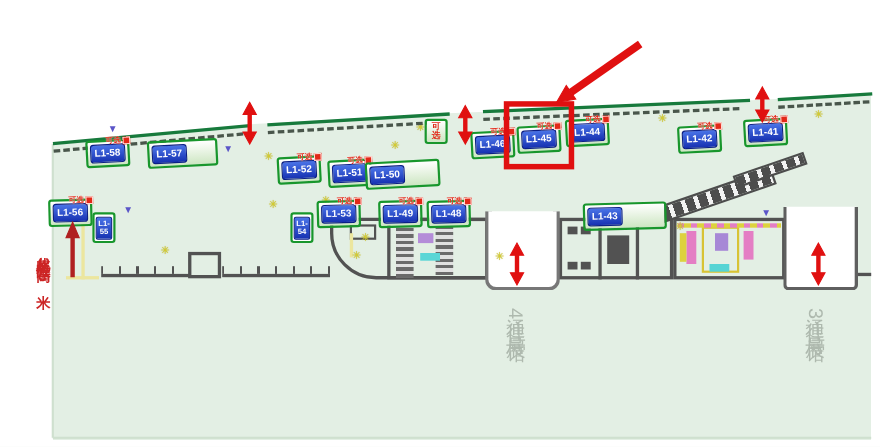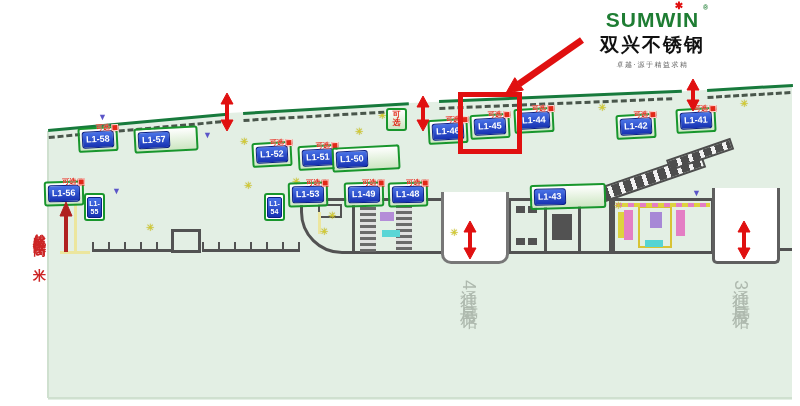--- a/index.html
+++ b/index.html
@@ -295,21 +295,16 @@
       <line x1="744" y1="230" x2="744" y2="250" stroke-width="4"></line>
       <polygon points="744,221 738,232 750,232"></polygon>
         <polygon points="744,259 738,248 750,248"></polygon>
     </g>
     <g fill="#b02020" stroke="#b02020">
       <line x1="66" y1="214" x2="66" y2="252" stroke-width="4"></line>
       <polygon points="66,202 60,216 72,216"></polygon>
     </g>
   </svg>
 
-  <div class="logo">
-    <span class="brand"><span>SUMWIN</span><span class="star">✱</span><span class="reg">®</span></span>
-    <div class="cn">双兴不锈钢</div>
-    <div class="tagline">卓越·源于精益求精</div>
-  </div>
 
   <div class="note">此展位限高3.5米</div>
 
 </div>
 
 </body></html>

